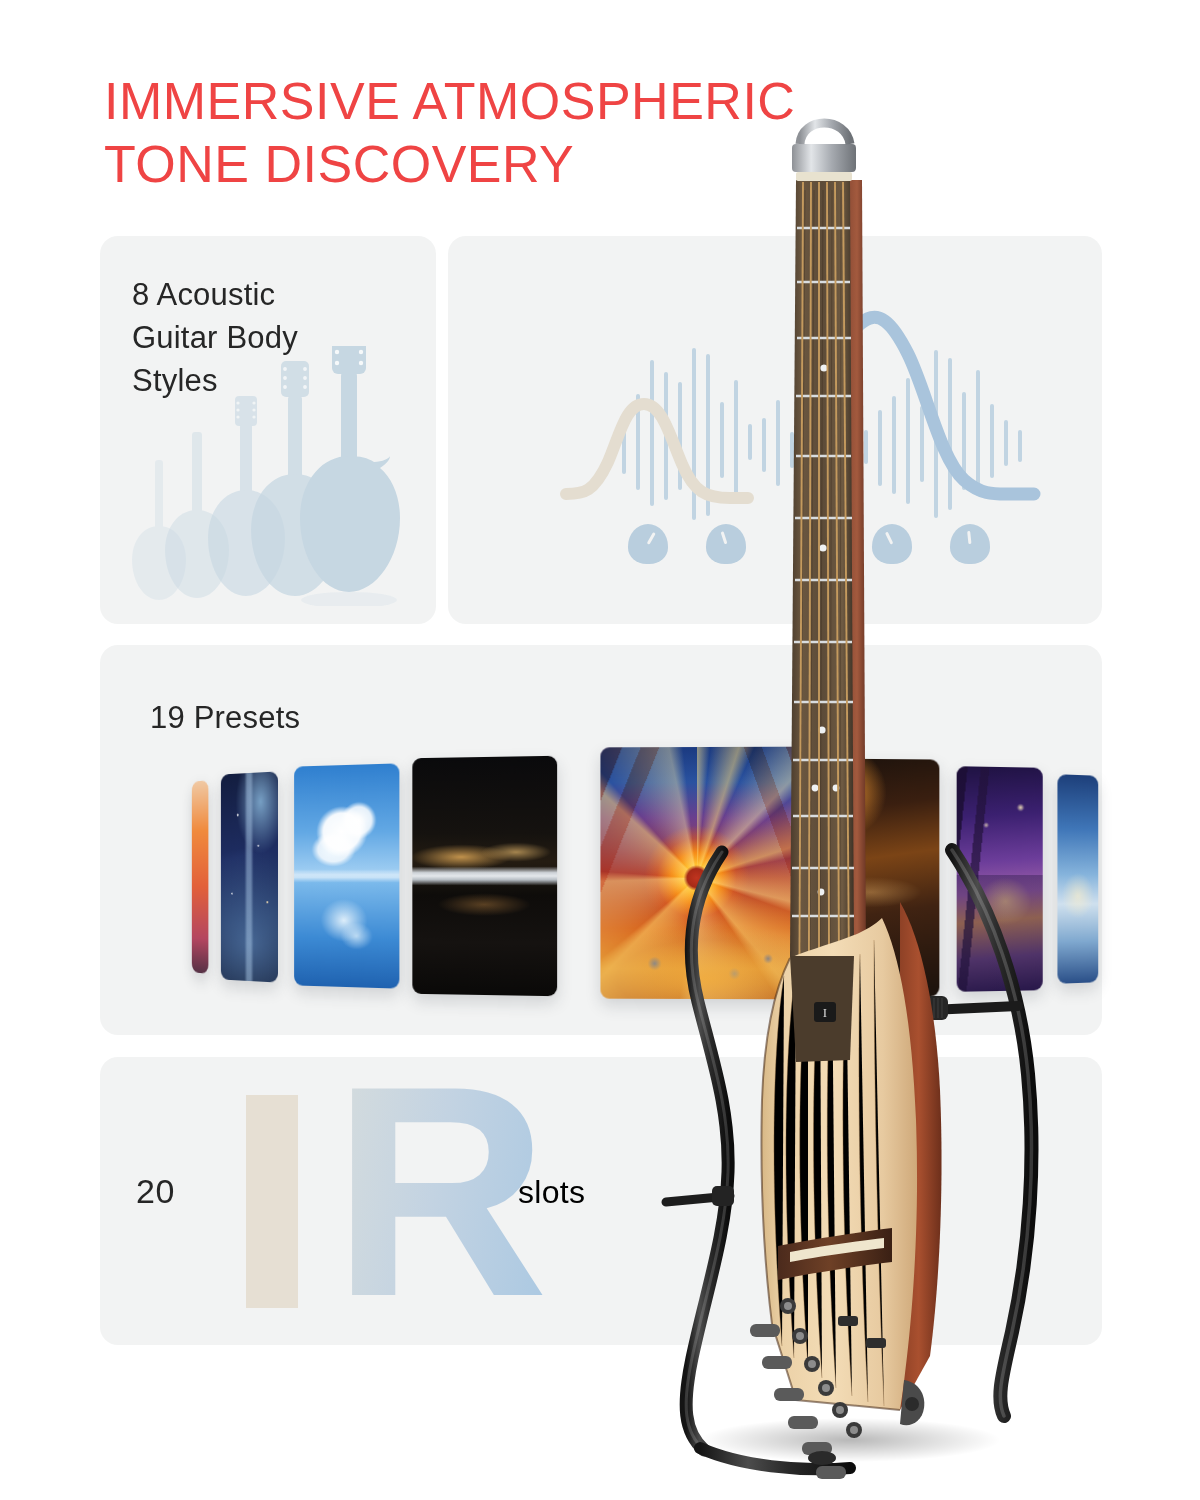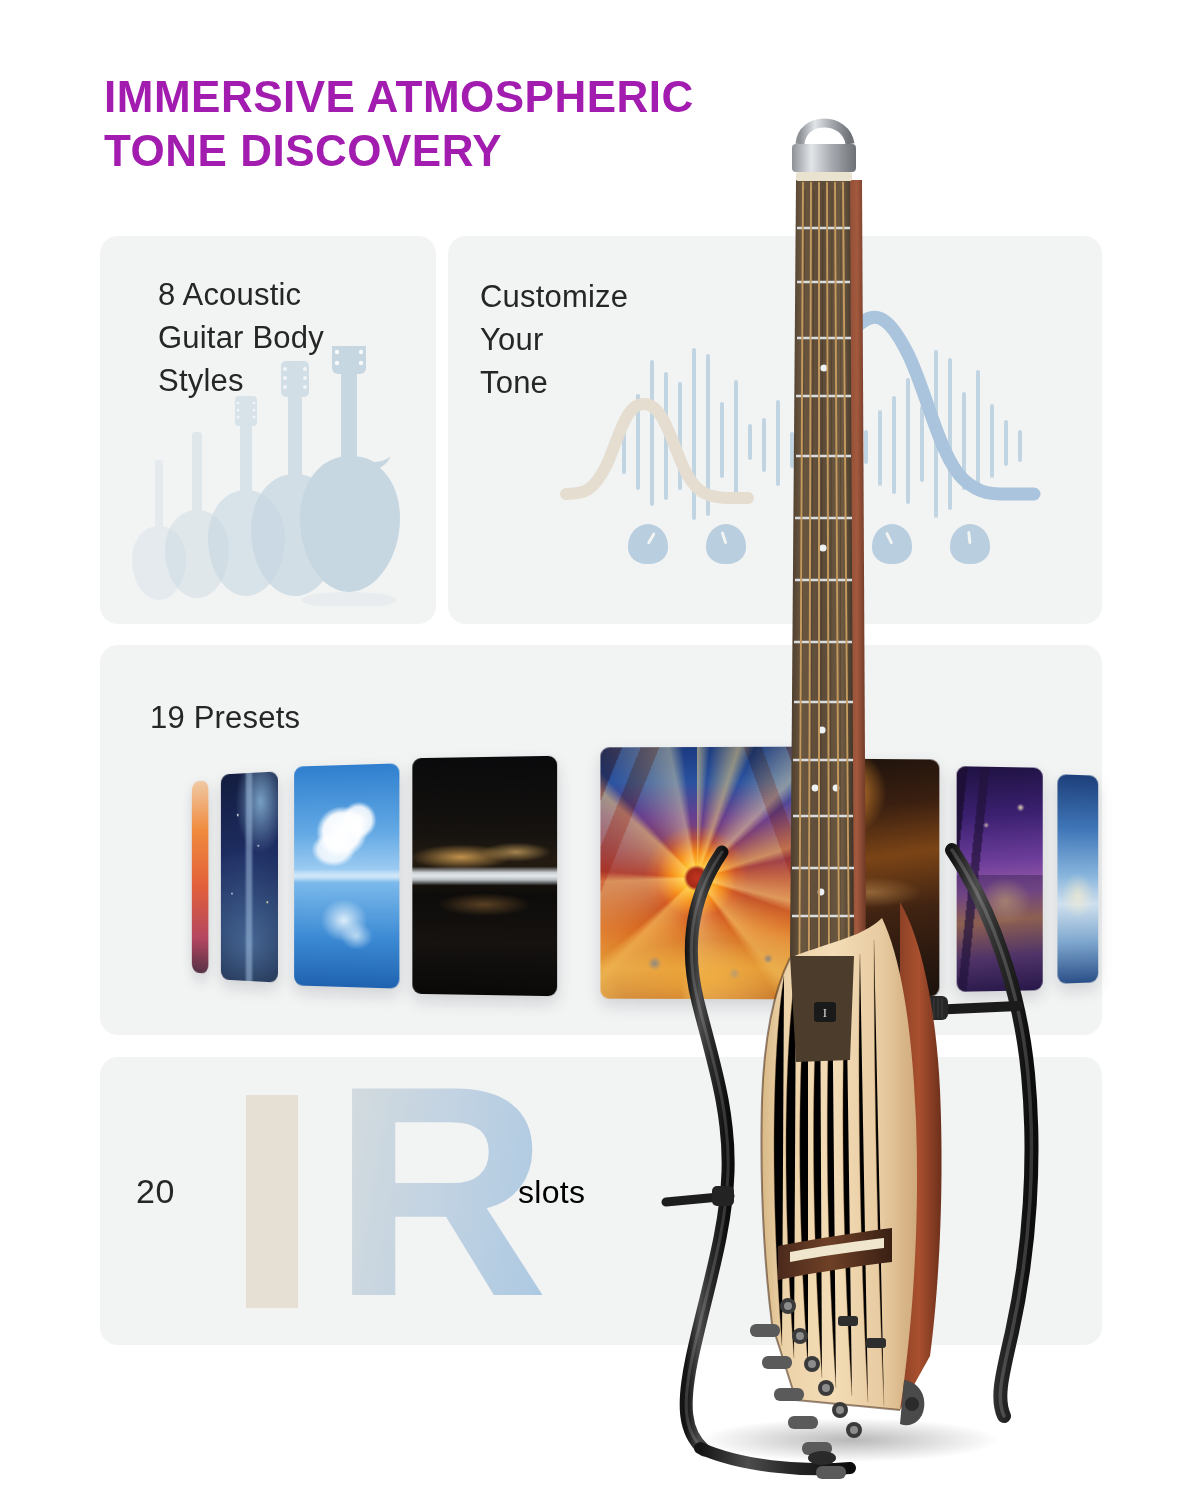--- a/index.html
+++ b/index.html
@@ -11,25 +11,25 @@
     overflow:hidden;
     -webkit-font-smoothing:antialiased;
   }
   .stage { position:absolute; inset:0; width:1200px; height:1500px; }
 
   
   .headline {
     position:absolute;
     left:104px; top:70px;
     width:760px;
-    font-size:44px;
-    font-weight:bold;
+    font-size:52px;
+    font-weight:normal;
     letter-spacing:0.5px;
     line-height:1.22;
-    color:#a21caf;
+    color:#ef4444;
     white-space:pre-line;
   }
 
   
   .card {
     position:absolute;
     background:#f2f3f3;
     border-radius:18px;
   }
   #card-body-styles { left:100px;  top:236px;  width:336px; height:388px; }
@@ -40,21 +40,21 @@
   .card-title {
     position:absolute;
     color:#262626;
     font-size:31px;
     font-weight:400;
     line-height:1.38;
     letter-spacing:0.2px;
     white-space:pre-line;
     z-index:4;
   }
-  #title-body-styles { left:32px; top:38px;margin-left:26px; }
+  #title-body-styles { left:32px; top:38px; }
   #title-customize   { left:32px; top:40px; }
   #title-presets     { left:50px; top:52px; }
 
   
   .guitar-silhouettes { position:absolute; left:0; top:110px; width:336px; height:278px; overflow:hidden; }
   .sil { position:absolute; bottom:18px; }
   .sil svg { display:block; }
 
   
   .eq-zone { position:absolute; left:0; top:0; width:654px; height:388px; overflow:hidden; }
@@ -208,23 +208,20 @@
           </g>
           <g opacity="0.22" fill="#c6d7e2">
             <ellipse cx="63" cy="272" rx="48" ry="8"></ellipse>
           </g>
         </svg>
       </div>
     </div>
   </div>
 
   <div class="card" id="card-customize">
-    <div class="card-title" id="title-customize">Customize
-Your
-Tone</div>
 
     <div class="eq-zone">
       <svg width="654" height="388" viewBox="0 0 654 388">
 
         <g stroke="#b9cfe0" stroke-width="4" stroke-linecap="round" opacity="0.85">
           <line x1="176" y1="196" x2="176" y2="236"></line>
           <line x1="190" y1="160" x2="190" y2="252"></line>
           <line x1="204" y1="126" x2="204" y2="268"></line>
           <line x1="218" y1="138" x2="218" y2="262"></line>
           <line x1="232" y1="148" x2="232" y2="252"></line>

